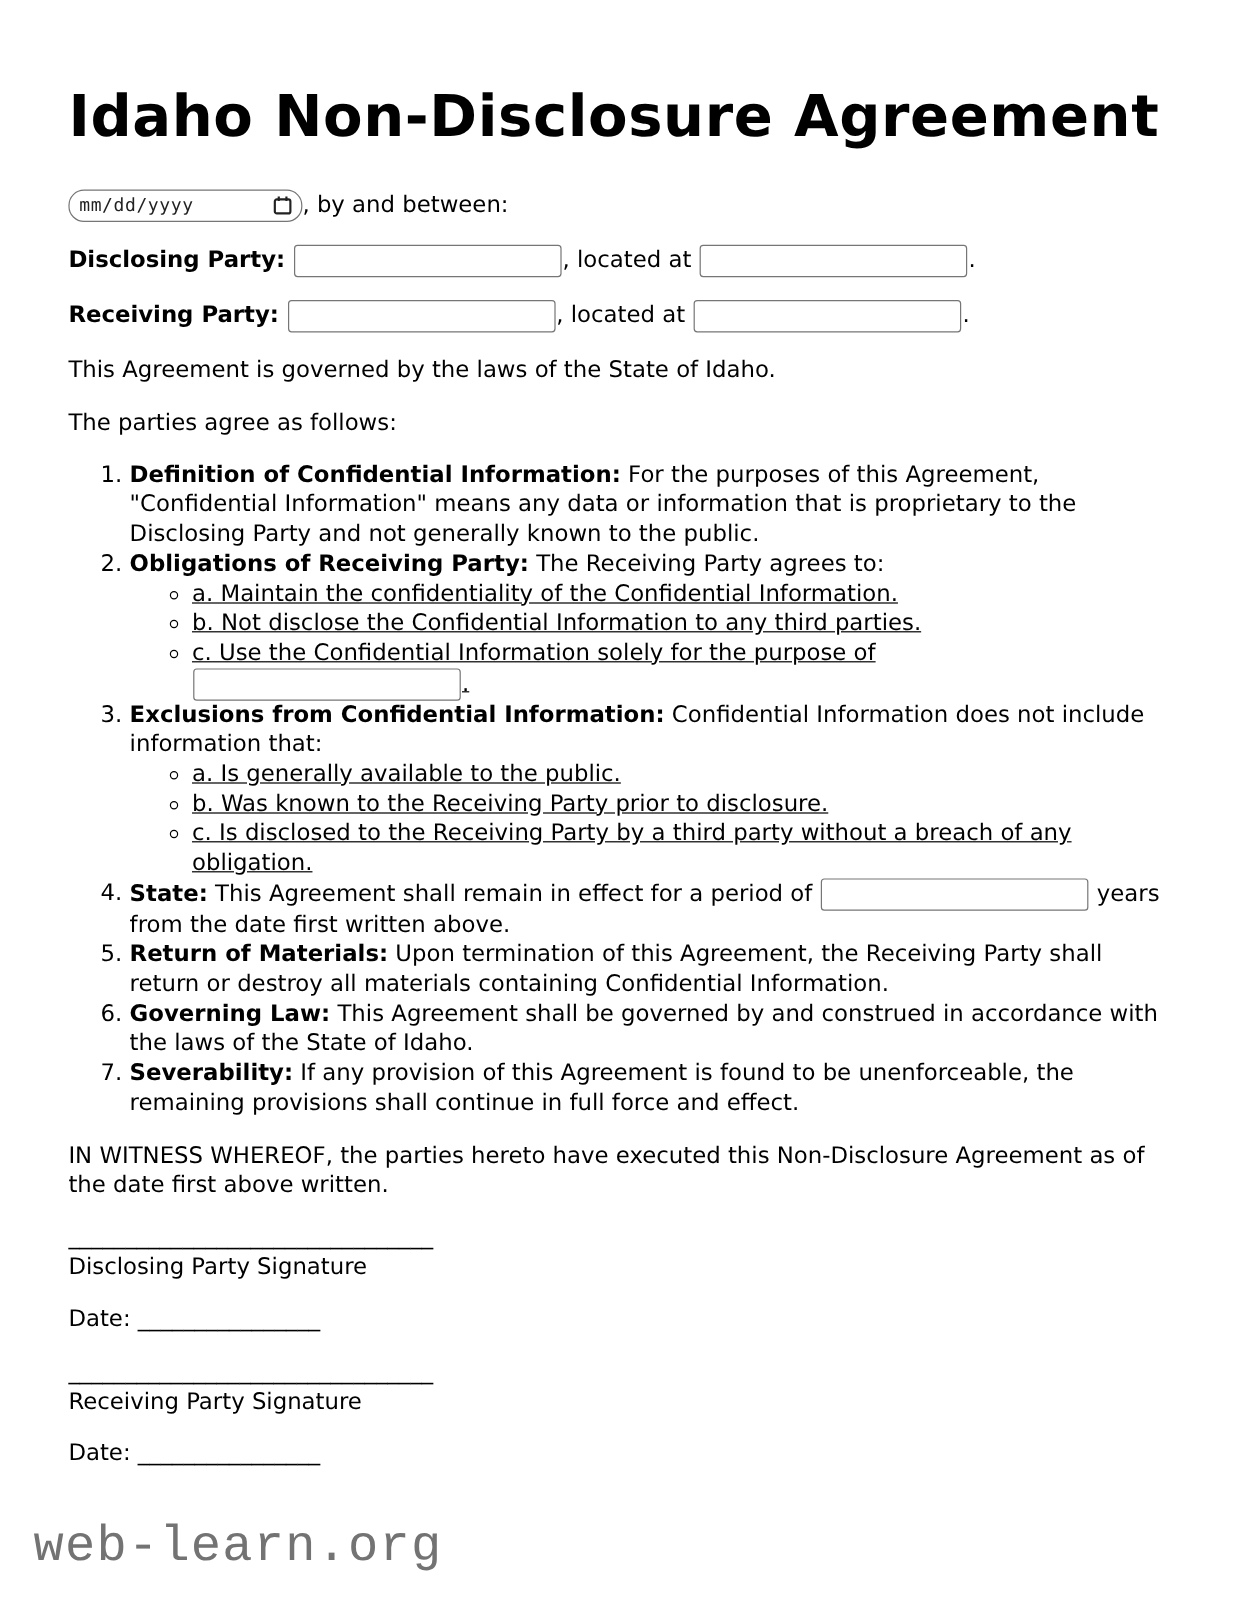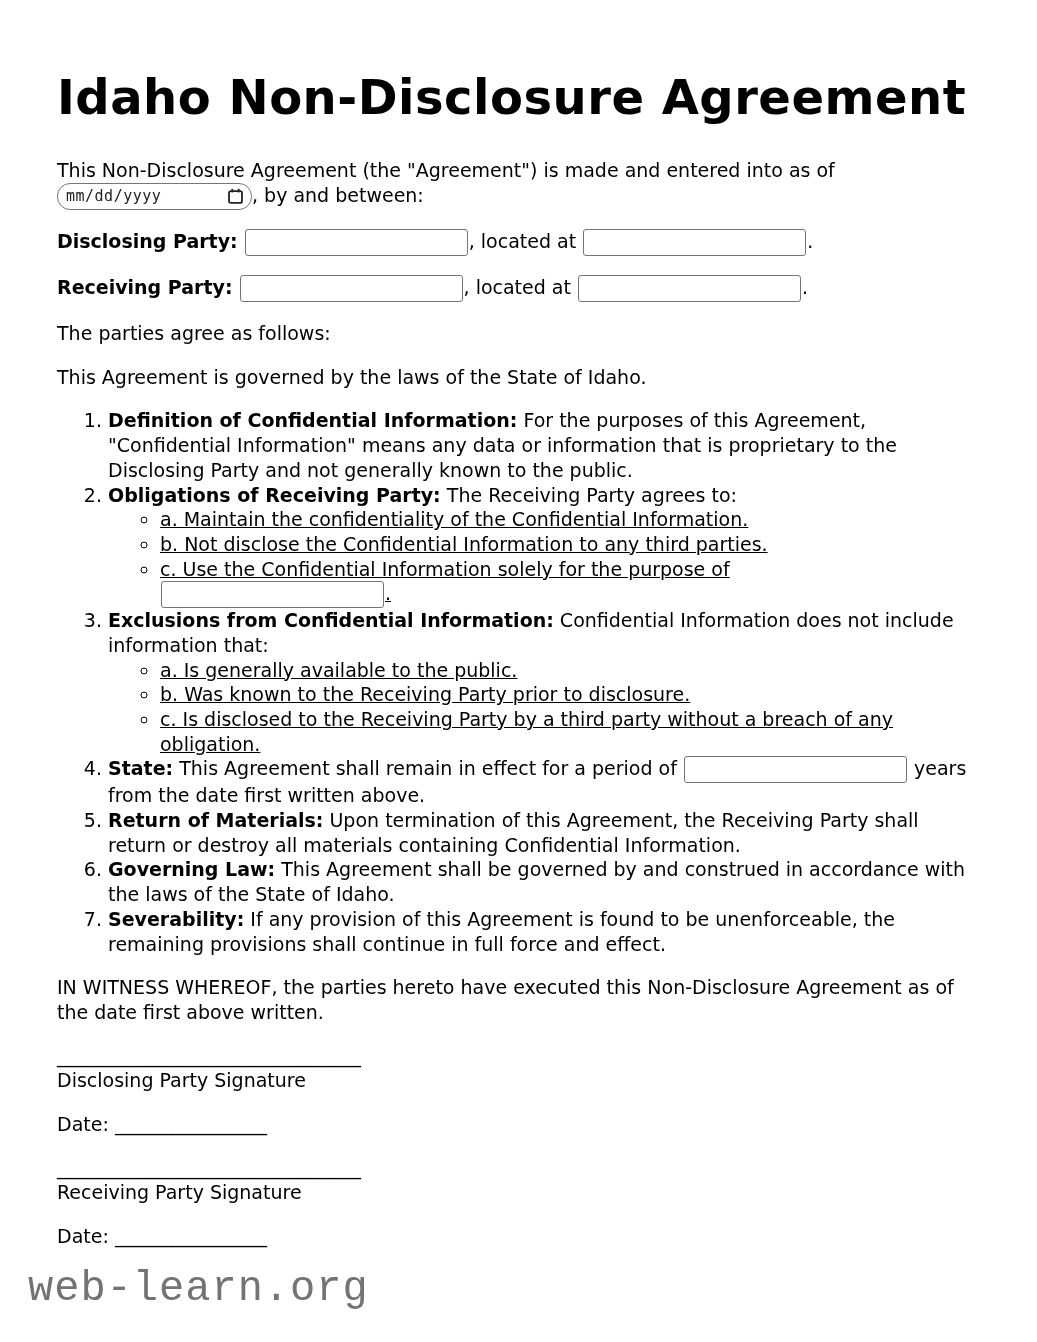--- a/index.html
+++ b/index.html
@@ -79,41 +79,41 @@
     letter-spacing: 1px;
   }
 </style>
 </head>
 <body>
 
 <div>
 
   <h1>Idaho Non-Disclosure Agreement</h1>
 
-  <p><span>This Non-Disclosure Agreement (the "Agreement") is made and entered into as of</span>
+  <p>
     <span class="date-input">
         <span class="ph">mm/dd/yyyy</span>
         <svg class="cal-icon" width="17" height="17" viewBox="0 0 16 16" fill="none" stroke="#222222" stroke-width="1.7">
           <rect x="1.9" y="3" width="12.2" height="11" rx="1.6"></rect>
           <line x1="5" y1="0.8" x2="5" y2="4.2"></line>
           <line x1="11" y1="0.8" x2="11" y2="4.2"></line>
         </svg>
       </span><span>, by and between:</span></p>
 
   <p><strong>Disclosing Party:</strong>
     <input type="text" class="text-input" style=""><span>, located at</span>
     <input type="text" class="text-input" style=""><span>.</span></p>
 
   <p><strong>Receiving Party:</strong>
     <input type="text" class="text-input" style=""><span>, located at</span>
     <input type="text" class="text-input" style=""><span>.</span></p>
 
+  <p>This Agreement is governed by the laws of the State of Idaho.</p>
+
   <p>The parties agree as follows:</p>
-
-  <p>This Agreement is governed by the laws of the State of Idaho.</p>
 
   <ol class="clauses">
     <li><strong>Definition of Confidential Information:</strong>
       <span>For the purposes of this Agreement, "Confidential Information" means any data or information that is proprietary to the Disclosing Party and not generally known to the public.</span></li>
 
     <li><strong>Obligations of Receiving Party:</strong>
       <span>The Receiving Party agrees to:</span>
       <ul class="sub">
         <li>a. Maintain the confidentiality of the Confidential Information.</li>
         <li>b. Not disclose the Confidential Information to any third parties.</li>

